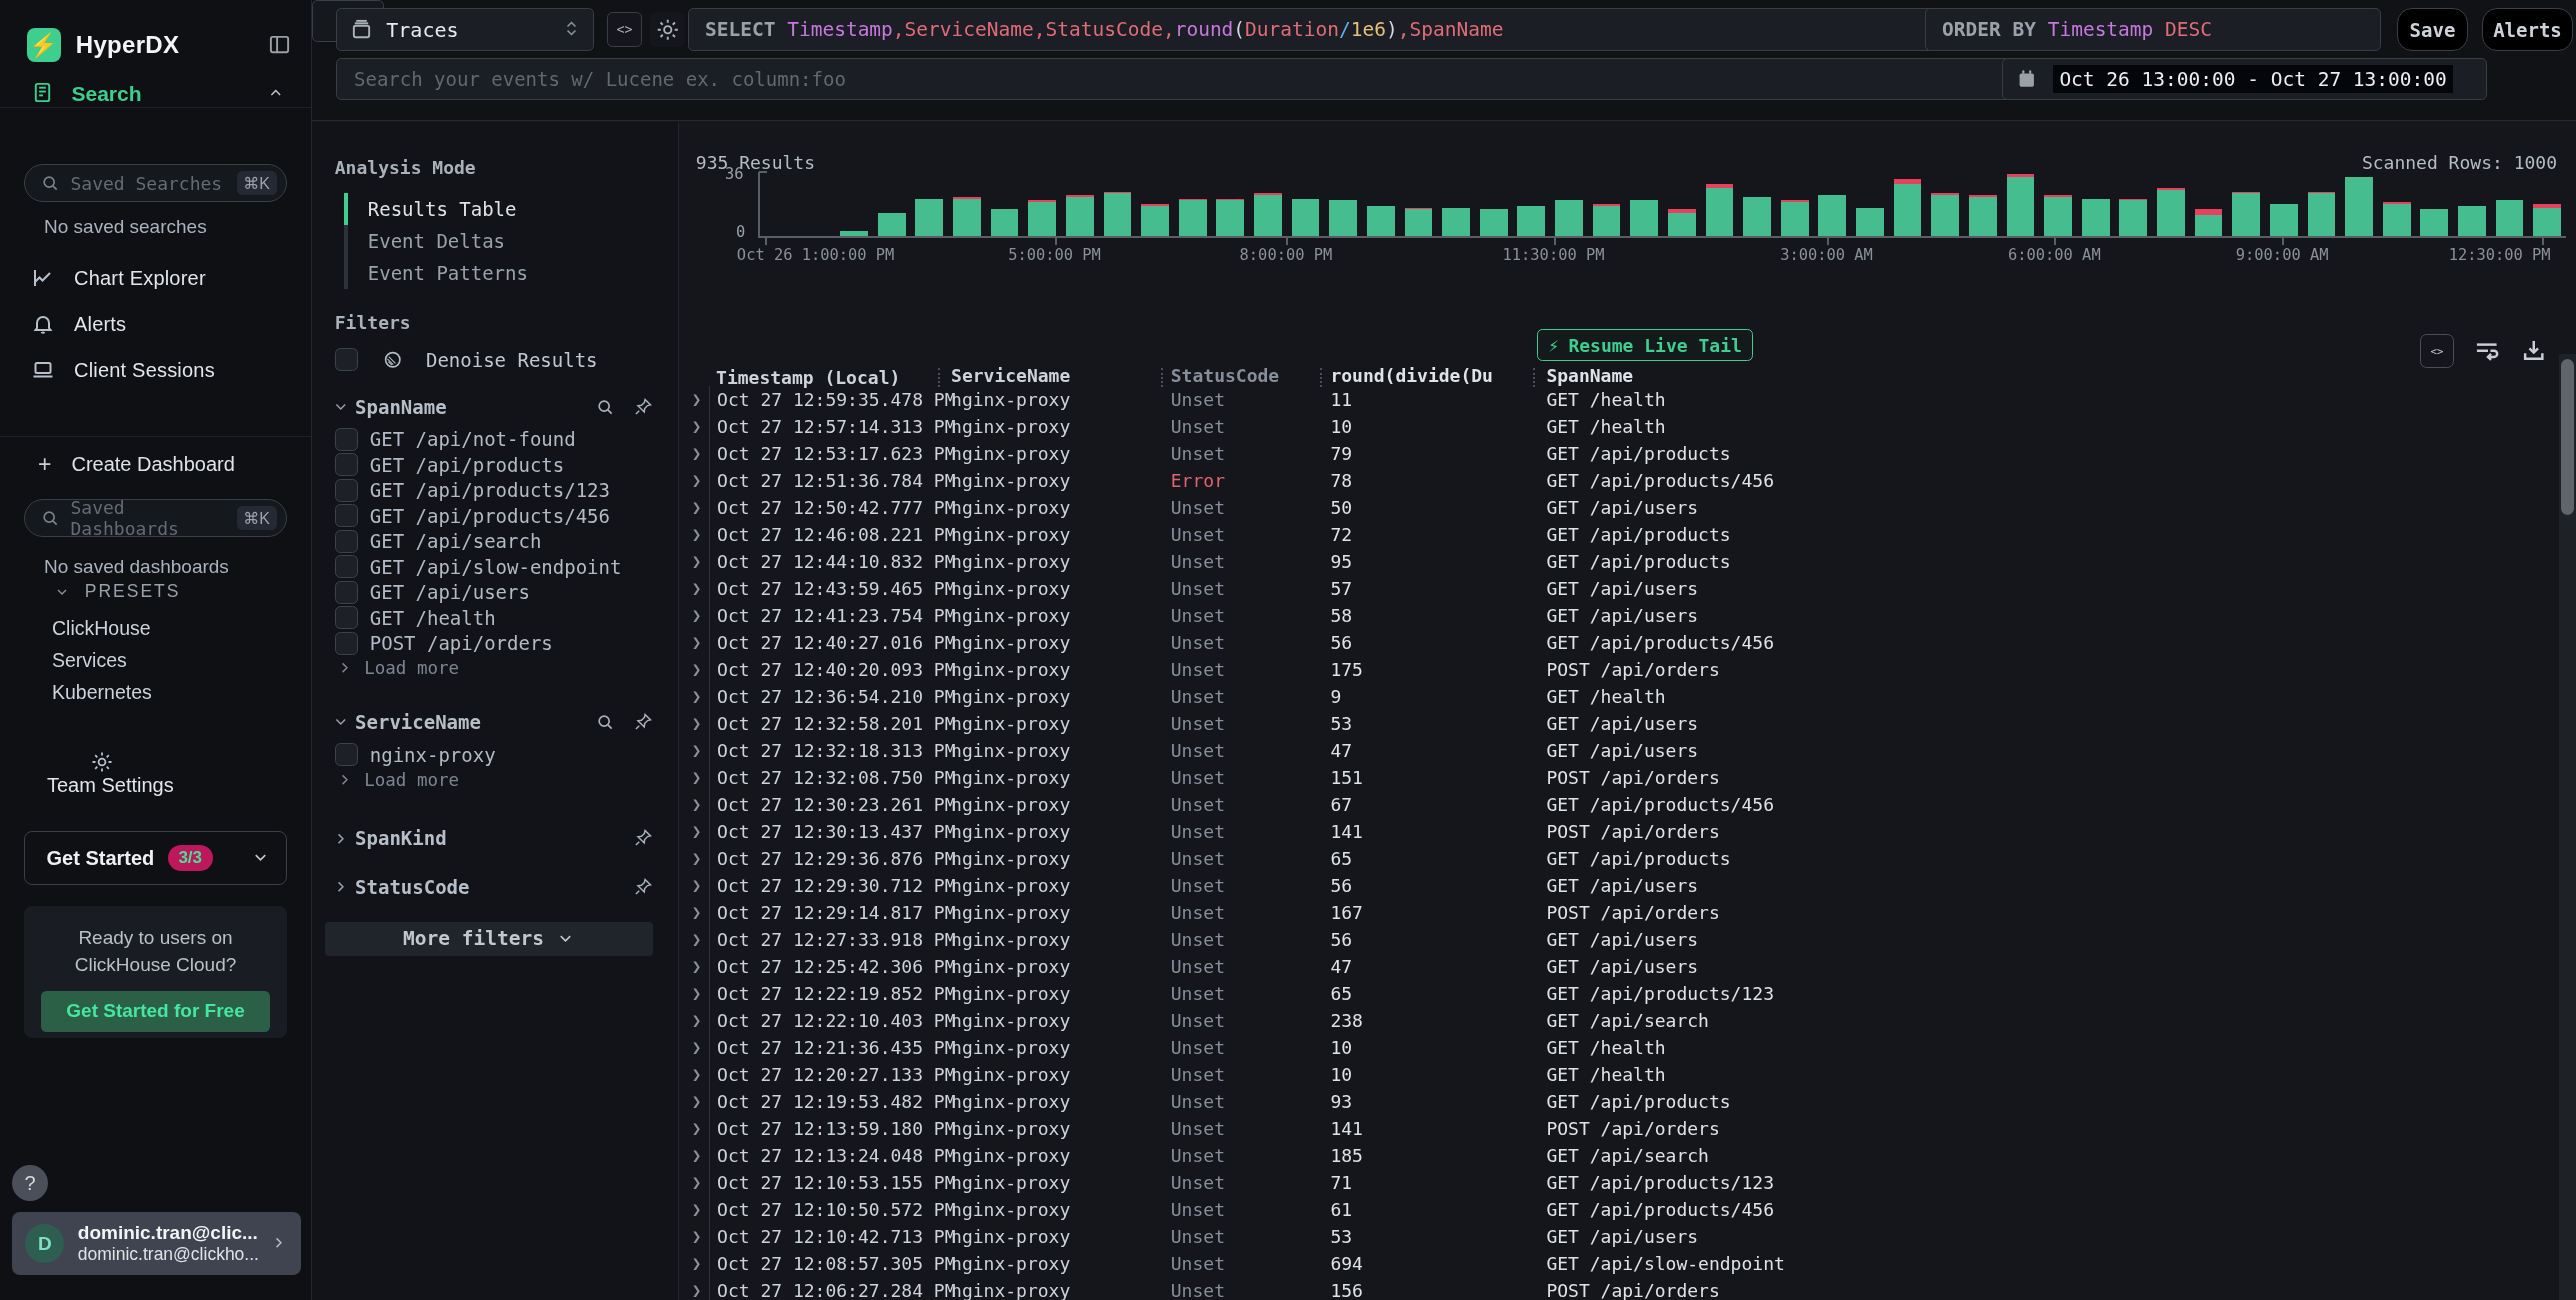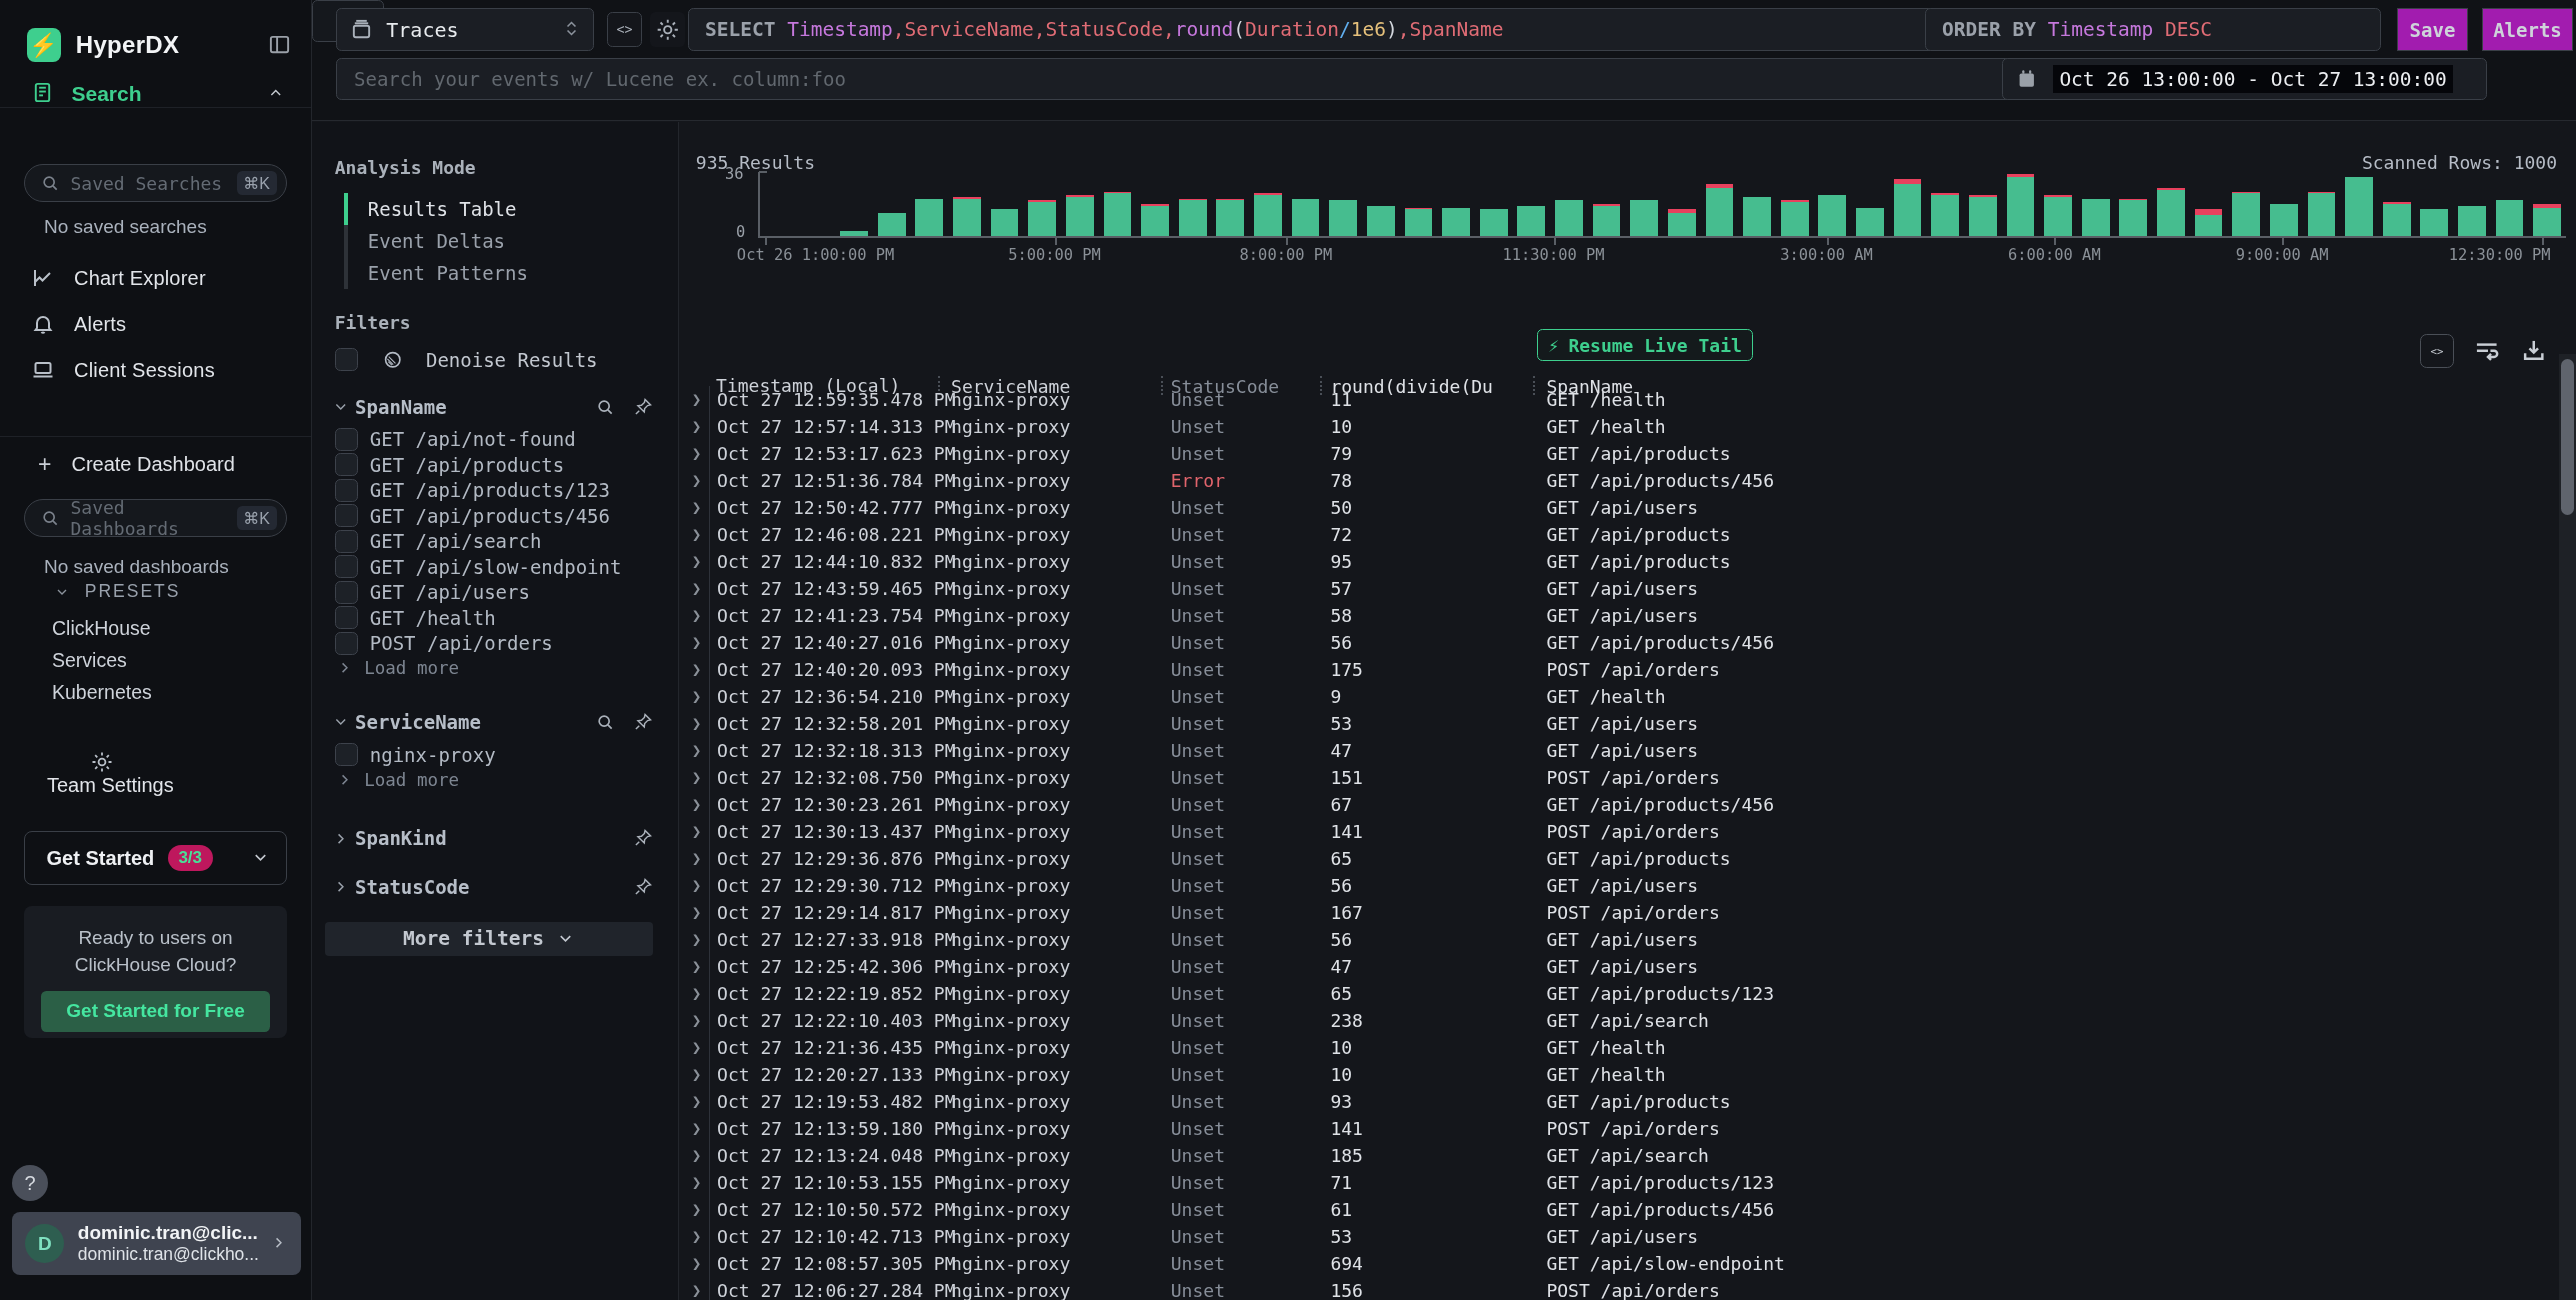--- a/index.html
+++ b/index.html
@@ -64,21 +64,21 @@
   #src-select { left:23.5px; top:8px; width:258px; height:43px; padding:0 12px 0 13.4px; }
   #src-select .lbl { margin-left:13.4px; font-family:"DejaVu Sans Mono", monospace; font-size:20px; color:#e8ebee; }
   #src-select .sel-ic { margin-left:auto; color:#8b929c; }
   .sq-btn { position:absolute; width:35px; height:35px; border:1.3px solid #3a3f47; border-radius:5.4px; color:#aab1ba;
             display:flex; align-items:center; justify-content:center; background:#14161b; }
   #query-box { left:376px; top:8px; width:1540px; height:43px; padding:0 16px; font-size:19.5px; }
   #order-box { left:1613px; top:8px; width:456px; height:43px; padding:0 16px; font-size:19.5px; overflow:hidden; }
   .tk-kw { color:#9ba1aa; font-weight:bold; }
   .tk-purple { color:#c678dd; } .tk-red { color:#e06c75; } .tk-blue { color:#61afef; }
   .tk-yellow { color:#e5c07b; } .tk-plain { color:#d4d8de; }
-  .tb-btn { position:absolute; top:8px; height:43px; background:#a21caf; border:1.3px solid #3a3f47; border-radius:0;
+  .tb-btn { position:absolute; top:8px; height:43px; background:#000000; border:1.3px solid #3a3f47; border-radius:15px;
             color:#ced3da; font-family:"DejaVu Sans Mono", monospace; font-size:19px; font-weight:bold;
             display:flex; align-items:center; justify-content:center; }
   #save-btn { left:2085px; width:71px; }
   #alerts-btn { left:2170px; width:91px; }
   #search-box { left:23.5px; top:58px; width:1960px; height:42px; padding:0 17.5px; }
   #search-box .ph { font-family:"DejaVu Sans Mono", monospace; font-size:19px; color:#62686f; }
   .mode-toggle { margin-left:auto; font-family:"DejaVu Sans Mono", monospace; font-size:18px; display:flex; gap:10.7px; align-items:center; }
   .mode-sql { color:#9aa0a8; } .mode-sep { color:#4a4f57; } .mode-lucene { color:#3ecf8e; }
   #date-box { left:1690px; top:58px; width:485px; height:42px; padding:0 13.4px; }
   #date-box .cal { color:#9aa0a8; display:flex; }
@@ -132,22 +132,22 @@
   .bar .seg-ok { background:#46bd8f; }
   #xticks { position:absolute; left:77px; top:115px; width:1808px; height:27px; }
   .xtickmark { position:absolute; top:0; height:8px; border-left:2px solid #5a5f66; }
   .xticklbl { position:absolute; top:9.4px; transform:translateX(-50%); font-size:15.4px; color:#8a9097; white-space:nowrap; }
   #livetail-btn { position:absolute; left:856px; top:207px; width:216px; height:32px; background:rgba(20,40,32,0.25);
                   border:1.3px solid #3ecf8e; border-radius:5.4px; color:#3ecf8e; font-family:"DejaVu Sans Mono", monospace;
                   font-weight:bold; font-size:18px; display:flex; align-items:center; justify-content:center; gap:9.4px; }
   #table-tools { position:absolute; right:28px; top:212px; display:flex; gap:17.5px; color:#c9ced5; align-items:center; }
   .tool-btn { display:flex; align-items:center; justify-content:center; }
   .tool-btn.boxed { width:34px; height:34px; border:1.3px solid #4a4f57; border-radius:6.7px; }
-  #thead { position:absolute; left:5.4px; top:243px; right:20px; height:24px; display:flex; align-items:flex-end;
-           font-family:"DejaVu Sans Mono", monospace; font-weight:normal; font-size:18px; color:#eef0f3;margin-top:8px; }
+  #thead { position:absolute; left:5.4px; top:243px; right:20px; height:24px; display:flex; align-items:flex-start;
+           font-family:"DejaVu Sans Mono", monospace; font-weight:bold; font-size:18px; color:#eef0f3; }
   .col-handle { position:absolute; top:2.7px; height:19px; border-left:2.7px dotted #4a4f57; }
   #tbody { position:absolute; left:5.4px; top:264px; right:20px; bottom:0; overflow:hidden;
            font-family:"DejaVu Sans Mono", monospace; font-size:18px; }
   .trow { height:27px; display:flex; align-items:center; }
   .c-chev { width:23px; color:#8a9098; padding-left:5.4px; flex:none; font-size:16px; }
   .c-ts { width:235px; flex:none; color:#ced2d9; border-left:1.3px solid #2e323a; padding-left:6.7px; height:100%; display:flex; align-items:center; white-space:nowrap; }
   .c-svc { width:213px; flex:none; color:#ced2d9; padding-left:6.7px; }
   .c-status { width:146px; flex:none; padding-left:13.4px; color:#878e99; }
   .c-status.err { color:#e0646c; }
   .c-dur { width:189px; flex:none; padding-left:27px; color:#dfe2e7; }

